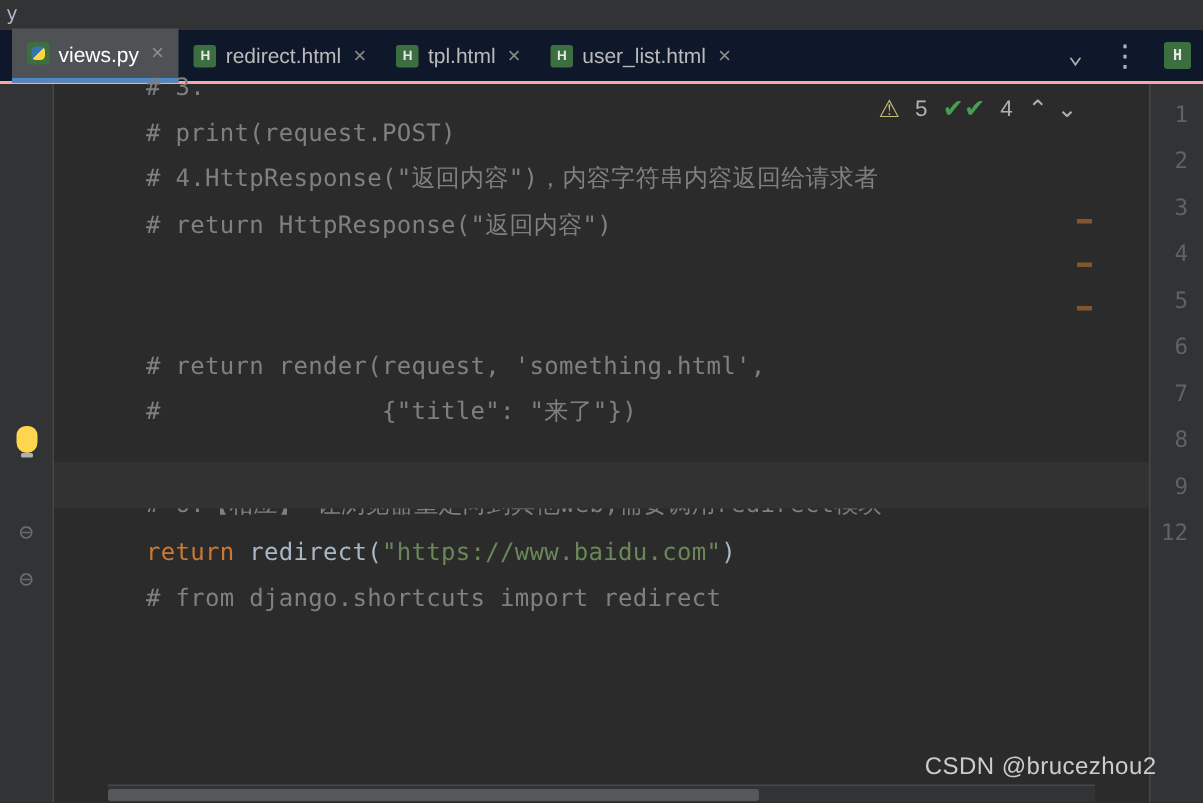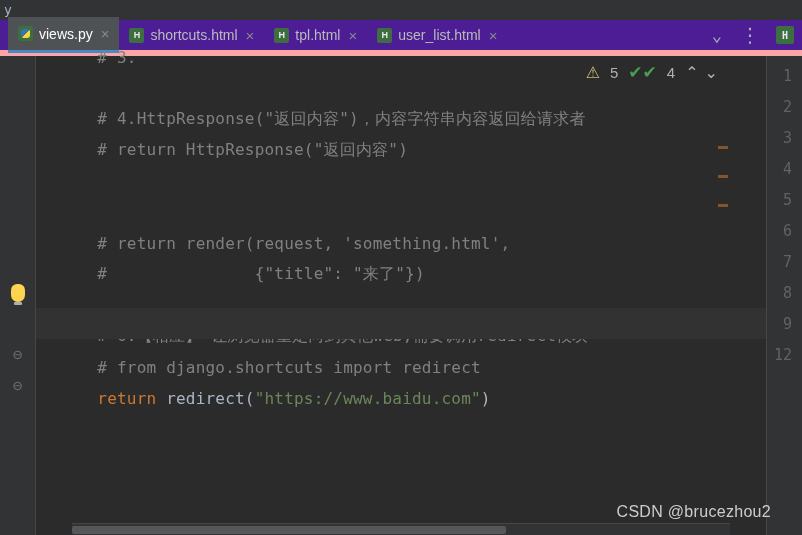--- a/index.html
+++ b/index.html
@@ -10,23 +10,23 @@
   font-size: 14px;
   width: 802px;
   height: 535px;
   overflow: hidden;
   position: relative;
 }
 .top-label { color: #a9b7c6; font-size: 13px; padding: 2px 0 4px 4px; height: 20px; }
 .tab-bar {
   display: flex;
   align-items: center;
-  background: #4c1d95;
+  background: #0f172a;
   height: 36px;
-  border-bottom: 6px solid #fca5a5;
+  border-bottom: 2px solid #fca5a5;
   padding-left: 8px;
   position: relative;
 }
 .tab {
   display: flex;
   align-items: center;
   padding: 0 10px;
   height: 36px;
   color: #bbbbbb;
   cursor: pointer;
@@ -111,21 +111,21 @@
 <div class="top-label">y</div>
 
 <div class="tab-bar">
   <div class="tab active">
     <span class="py-icon"></span>
     <span>views.py</span>
     <span class="close">×</span>
   </div>
   <div class="tab">
     <span class="html-icon">H</span>
-    <span>shortcuts.html</span>
+    <span>redirect.html</span>
     <span class="close">×</span>
   </div>
   <div class="tab">
     <span class="html-icon">H</span>
     <span>tpl.html</span>
     <span class="close">×</span>
   </div>
   <div class="tab">
     <span class="html-icon">H</span>
     <span>user_list.html</span>
@@ -161,31 +161,31 @@
       <span class="check-icon">✔✔</span>
       <span>4</span>
       <span class="badge-controls">
         <span>⌃</span>
         <span>⌄</span>
       </span>
     </div>
     <div class="highlight-line"></div>
 
     <div class="code-line cut" style="margin-top:-18px"><span class="comment">    </span><span class="comment"># 3.</span></div>
-    <div class="code-line"><span class="comment">    </span></div>
+    <div class="code-line"><span class="comment">    </span><span class="comment"># print(request.POST)</span></div>
     <div class="code-line"><span class="comment">    </span><span class="comment"># 4.HttpResponse("返回内容")，内容字符串内容返回给请求者</span></div>
     <div class="code-line"><span class="comment">    </span><span class="comment"># return HttpResponse("返回内容")</span></div>
     <div class="code-line"><span class="comment"></span></div>
     <div class="code-line"><span class="comment">    </span></div>
     <div class="code-line"><span class="comment">    </span><span class="comment"># return render(request, 'something.html',</span></div>
     <div class="code-line"><span class="comment">    </span><span class="comment">#               {"title": "来了"})</span></div>
     <div class="code-line" style="position:relative;z-index:2"><span class="comment"></span></div>
     <div class="code-line"><span class="comment">    </span><span class="comment"># 6.【相应】 让浏览器重定向到其他web,需要调用redirect模块</span></div>
+    <div class="code-line"><span>    </span><span class="keyword">return</span><span class="identifier"> </span><span class="call">redirect</span><span class="paren">(</span><span class="string">"https://www.baidu.com"</span><span class="paren">)</span></div>
     <div class="code-line"><span class="comment">    </span><span class="comment"># from django.shortcuts import redirect</span></div>
-    <div class="code-line"><span>    </span><span class="keyword">return</span><span class="identifier"> </span><span class="call">redirect</span><span class="paren">(</span><span class="string">"https://www.baidu.com"</span><span class="paren">)</span></div>
 
     <div class="minimap">
         <div></div>
         <div></div>
         <div></div>
       </div>
     <div class="scrollbar-h">
         <div class="thumb-h"></div>
       </div>
   </div>

